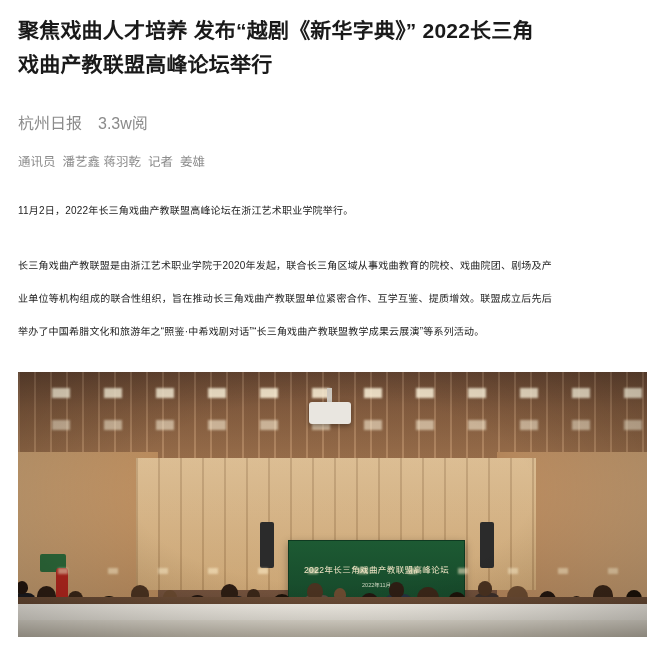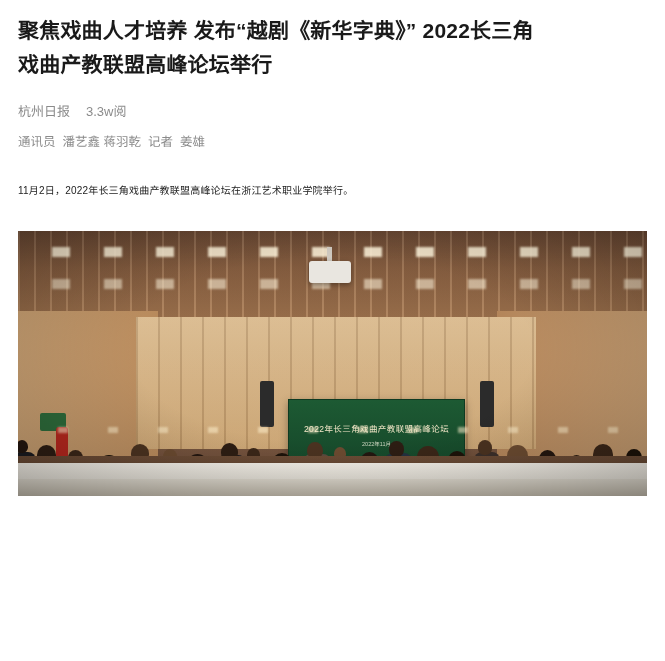--- a/index.html
+++ b/index.html
@@ -26,39 +26,39 @@
   .headline {
     margin: 0;
     padding-top: 14px;
     font-size: 21px;
     line-height: 34px;
     font-weight: bold;
     color: #1a1a1a;
     letter-spacing: 0.2px;
   }
   .meta-row {
-    margin-top: 20px;
-    font-size: 13px;
+    margin-top: 32px;
+    font-size: 16px;
     color: #8b8b8b;
     line-height: 20px;
     display: flex;
     flex-wrap: wrap;
     align-items: baseline;
   }
   .meta-row .source {
     margin-right: 16px;
   }
   .meta-row .datetime {
     margin-right: 10px;
   }
   .meta-row .reads {
     margin-right: 0;
   }
   .byline {
-    margin-top: 10px;
+    margin-top: 18px;
     font-size: 12.5px;
     color: #8b8b8b;
     line-height: 20px;
     display: flex;
     flex-wrap: wrap;
     align-items: baseline;
   }
   .byline span {
     margin-right: 7px;
   }
@@ -266,20 +266,21 @@
 
   <div class="byline">
     <span>通讯员</span>
     <span>潘艺鑫 蒋羽乾</span>
     <span>记者</span>
     <span>姜雄</span>
   </div>
 
   <p class="body-text para-1">11月2日，2022年长三角戏曲产教联盟高峰论坛在浙江艺术职业学院举行。</p>
 
+  <p class="body-text para-2">长三角戏曲产教联盟是由浙江艺术职业学院于2020年发起，联合长三角区域从事戏曲教育的院校、戏曲院团、剧场及产业单位等机构组成的联合性组织，旨在推动长三角戏曲产教联盟单位紧密合作、互学互鉴、提质增效。联盟成立后先后举办了中国希腊文化和旅游年之“照鉴·中希戏剧对话”“长三角戏曲产教联盟教学成果云展演”等系列活动。</p>
 
   <div class="photo-wrap">
     <div class="photo">
       <div class="ceiling"></div>
       <div class="ceiling-slats"></div>
       <div class="ceiling-lights"></div>
       <div class="ceiling-lights row2"></div>
       <div class="projector-stem"></div>
       <div class="projector"></div>
       <div class="wall-left"></div>

